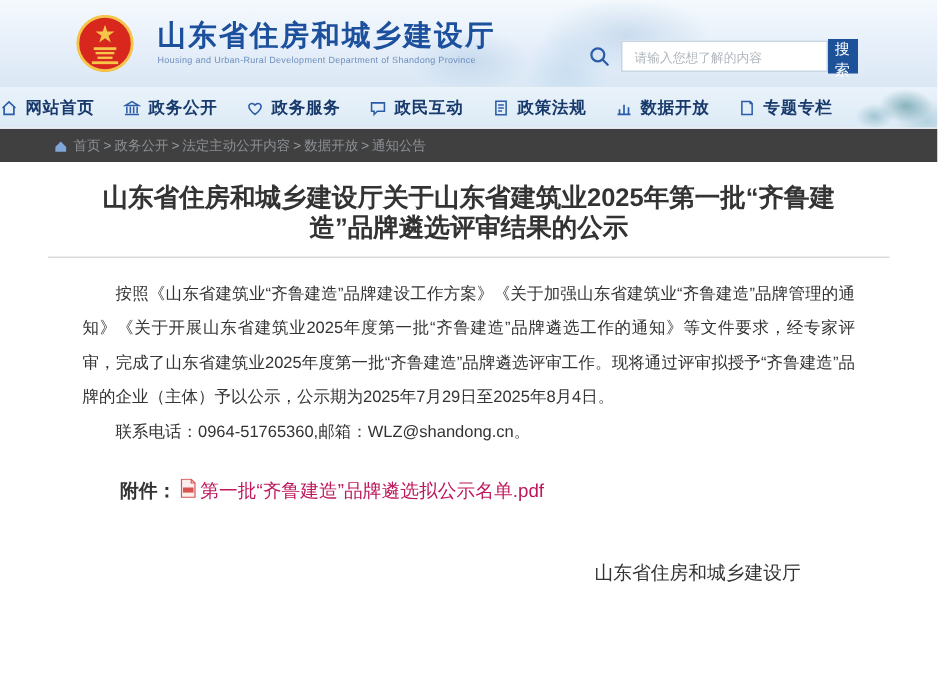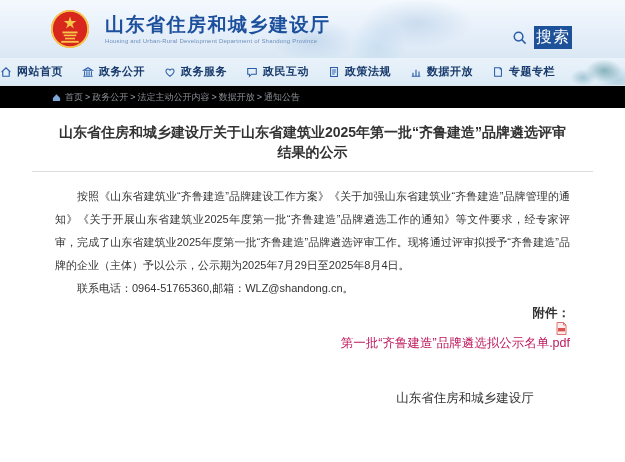--- a/index.html
+++ b/index.html
@@ -29,64 +29,64 @@
   .site-subtitle { font-size:6px; color:#6d8fbd; margin-top:2px; letter-spacing:.2px; white-space:nowrap;}
   .search-row { position:absolute; right:53px; top:26px; display:flex; align-items:center; }
   .search-glass { margin-right:7px; display:flex; }
   .search-input {
     width:138px; height:21px; border:1px solid #c8d5e4; background:#fff;
     font-size:8.5px; padding:0 8px; color:#333; outline:none;
     font-family:"Liberation Sans",sans-serif;
   }
   .search-input::placeholder { color:#b0b6bd; }
   .search-btn {
-    width:38px; height:23px; border:none; background:#1d5199; color:#fff;
-    font-size:16px; cursor:pointer; font-family:"Liberation Sans",sans-serif; letter-spacing:1px;
+    width:20px; height:23px; border:none; background:#1d5199; color:#fff;
+    font-size:10px; cursor:pointer; font-family:"Liberation Sans",sans-serif; letter-spacing:1px;
   }
   
   .nav {
     position:relative; height:28px; display:flex; align-items:center;
     background:linear-gradient(180deg,#eaf2fa 0%,#dcebf6 100%);
     border-bottom:1px solid #dfe5eb; overflow:hidden;
   }
   .nav-item { display:flex; align-items:center; margin-right:19px; cursor:pointer; }
   .nav-ico { display:flex; margin-right:5px; }
   .nav-label { font-size:11px; font-weight:bold; color:#17396b; letter-spacing:.5px; white-space:nowrap;}
   .decor-tree {
     position:absolute; right:0; top:0; width:70px; height:28px;
     background:
       radial-gradient(26px 16px at 70% 45%, rgba(60,130,140,.55), transparent 70%),
       radial-gradient(18px 12px at 40% 70%, rgba(90,150,170,.45), transparent 70%),
       radial-gradient(30px 20px at 90% 80%, rgba(120,170,190,.40), transparent 70%);
     pointer-events:none;
   }
   
   .breadcrumb {
-    height:22px; background:#000000; display:flex; align-items:center;
-    padding-left:52px; font-size:9px; color:#8b8f94;
+    height:22px; background:#404040; display:flex; align-items:center;
+    padding-left:36px; font-size:9px; color:#8b8f94;
   }
   .crumb-home { display:flex; margin-right:4px; }
   .crumb-item { cursor:pointer; }
   .crumb-sep { margin:0 2px; color:#9aa0a6; }
   
   .content { padding:14px 55px 0; }
-  .article-title { text-align:center; font-size:14px; font-weight:bold; color:#333; line-height:20px; }
+  .article-title { text-align:center; font-size:17px; font-weight:bold; color:#333; line-height:20px; }
   .divider { border-top:1px solid #dcdcdc; margin:9px -23px 0; }
   .meta-row { position:relative; margin-top:6px; text-align:center; font-size:10px; color:#666; height:16px; line-height:16px;}
   .meta-item { margin:0 14px; }
   .meta-views-val { margin-left:10px; }
   .share-box { position:absolute; right:-16px; top:1px; display:flex; }
   .share-ic { width:13px; height:13px; margin-left:4px; border-radius:2px; display:flex; align-items:center; justify-content:center; cursor:pointer; }
   .share-weibo { background:#fff; border:1px solid #e0e0e0; }
   .weibo-dot { width:8px; height:8px; border-radius:50%; background:radial-gradient(circle at 35% 35%, #ffd34d 0 28%, #e6492d 30%); }
   .share-wechat { background:#4fc22f; }
   .share-qzone { background:#3f8ae0; color:#ffd325; font-size:9px; line-height:1; }
   .body-text { margin-top:13px; }
   .body-text p { font-size:11px; color:#333; line-height:23px; text-indent:2em; text-align:justify; }
-  .attach-row { margin-top:5px; font-size:12.5px; padding-left:25px; display:flex; align-items:flex-end;flex-direction:column; }
+  .attach-row { margin-top:19px; font-size:12.5px; padding-left:25px; display:flex; align-items:flex-start; }
   .attach-label { color:#333; font-weight:bold; }
   .pdf-ico { margin:0 3px 0 2px; display:flex; }
   .attach-link { color:#be185d; font-weight:normal; text-decoration:none; cursor:pointer; }
   .signature { margin-top:34px; margin-left:auto; width:210px; text-align:center; font-size:12.5px; color:#333; line-height:24px; }
 </style>
 </head>
 <body>
 
 <div class="header">
   <div class="decor-mist"></div>
@@ -108,20 +108,21 @@
     </div>
   </div>
 
   <div class="search-row">
     <span class="search-glass">
       <svg width="15" height="15" viewBox="0 0 16 16">
           <circle cx="7" cy="7" r="4.6" fill="none" stroke="#2a5ca8" stroke-width="1.6"></circle>
           <line x1="10.5" y1="10.5" x2="14" y2="14" stroke="#2a5ca8" stroke-width="1.6" stroke-linecap="round"></line>
         </svg>
     </span>
+    <input class="search-input" type="text" placeholder="请输入您想了解的内容" style="">
     <button class="search-btn">搜索</button>
   </div>
 </div>
 
 <div class="nav">
   <div class="nav-item">
     <span class="nav-ico">
         <svg width="12" height="12" viewBox="0 0 14 14">
           <path d="M2 7 L7 2.2 L12 7 M3.2 6.2 V12 H10.8 V6.2" fill="none" stroke="#2a5ca8" stroke-width="1.3"></path>
         </svg>

